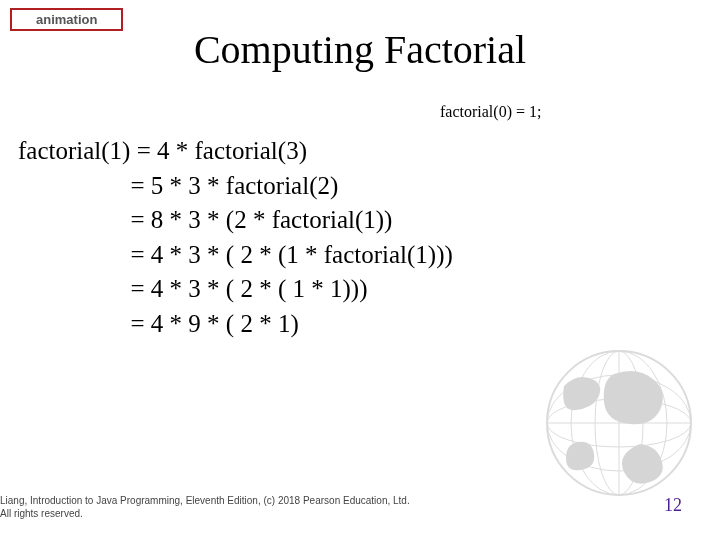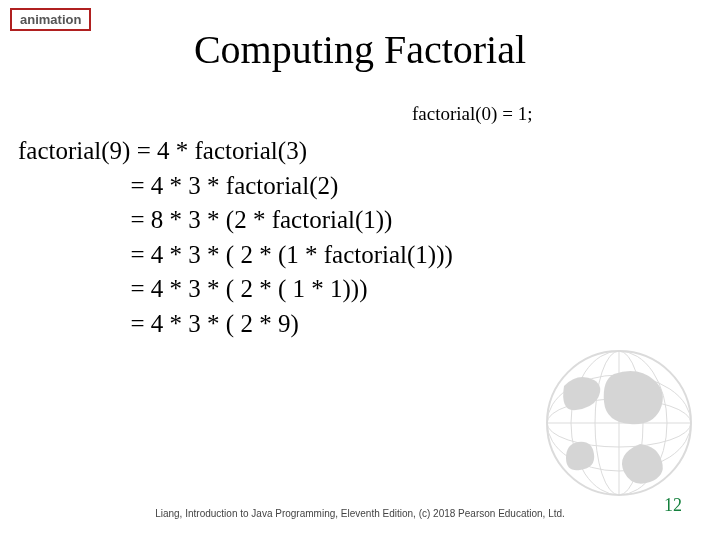--- a/index.html
+++ b/index.html
@@ -11,40 +11,40 @@
     font-family: "Times New Roman", Times, serif;
     color: #000;
     position: relative;
     overflow: hidden;
   }
   .badge {
     position: absolute;
     top: 8px;
     left: 10px;
     border: 2px solid #b02020;
-    padding: 2px 8px;
+    padding: 2px 24px;
     font-family: Arial, Helvetica, sans-serif;
     font-size: 13px;
     font-weight: bold;
     color: #555;
   }
   .title {
     position: absolute;
     top: 26px;
     left: 0;
     width: 720px;
     text-align: center;
     font-size: 40px;
     font-weight: normal;
   }
   .rules {
     position: absolute;
     top: 102px;
-    left: 412px;
-    font-size: 19px;
+    left: 440px;
+    font-size: 16px;
     line-height: 1.3;
   }
   .steps {
     position: absolute;
     top: 134px;
     left: 18px;
     font-size: 25px;
     line-height: 1.38;
     white-space: pre;
   }
@@ -54,53 +54,53 @@
     bottom: 42px;
     width: 150px;
     height: 150px;
     opacity: 0.35;
   }
   .footer {
     position: absolute;
     bottom: 20px;
     left: 0;
     width: 720px;
-    text-align: center;
+    text-align: left;
     font-family: Arial, Helvetica, sans-serif;
     font-size: 10px;
     color: #444;
     line-height: 1.25;
   }
   .pagenum {
     position: absolute;
     right: 38px;
     bottom: 24px;
     font-size: 18px;
-    color: #15803d;
+    color: #4c1d95;
   }
 </style>
 </head>
 <body>
 
 <div class="badge">
   <span>animation</span>
 </div>
 
 <div class="title">Computing Factorial</div>
 
 <div class="rules">
   <div>factorial(0) = 1;</div>
 </div>
 
-<div class="steps"><span>factorial(9) = 4 * factorial(3)</span>
-<span>                  = 4 * 3 * factorial(2)</span>
+<div class="steps"><span>factorial(1) = 4 * factorial(3)</span>
+<span>                  = 5 * 3 * factorial(2)</span>
 <span>                  = 8 * 3 * (2 * factorial(1))</span>
 <span>                  = 4 * 3 * ( 2 * (1 * factorial(1)))</span>
 <span>                  = 4 * 3 * ( 2 * ( 1 * 1)))</span>
-<span>                  = 4 * 3 * ( 2 * 9)</span></div>
+<span>                  = 4 * 9 * ( 2 * 1)</span></div>
 
 <div class="globe">
   <svg viewBox="0 0 150 150" width="150" height="150">
     <defs>
       <clipPath id="gc">
           <circle cx="75" cy="75" r="72"></circle>
         </clipPath>
     </defs>
     <circle cx="75" cy="75" r="72" fill="none" stroke="#999" stroke-width="2"></circle>
     <g clip-path="url(#gc)" stroke="#999" stroke-width="1" fill="none">
@@ -115,15 +115,16 @@
       <path d="M20 38 q14 -14 30 -6 q10 6 4 18 q-6 10 -22 12 q-16 2 -12 -24 z"></path>
       <path d="M70 26 q24 -8 40 6 q14 12 6 30 q-8 16 -30 14 q-24 -2 -26 -22 q-2 -22 10 -28 z"></path>
       <path d="M96 96 q18 2 22 18 q4 14 -12 20 q-18 6 -26 -10 q-8 -18 16 -28 z"></path>
       <path d="M34 94 q14 -2 16 12 q2 14 -14 16 q-14 2 -14 -12 q0 -14 12 -16 z"></path>
     </g>
   </svg>
 </div>
 
 <div class="footer">
   <div>Liang, Introduction to Java Programming, Eleventh Edition, (c) 2018 Pearson Education, Ltd.</div>
+  <div>All rights reserved.</div>
 </div>
 
 <div class="pagenum">12</div>
 
 </body></html>

